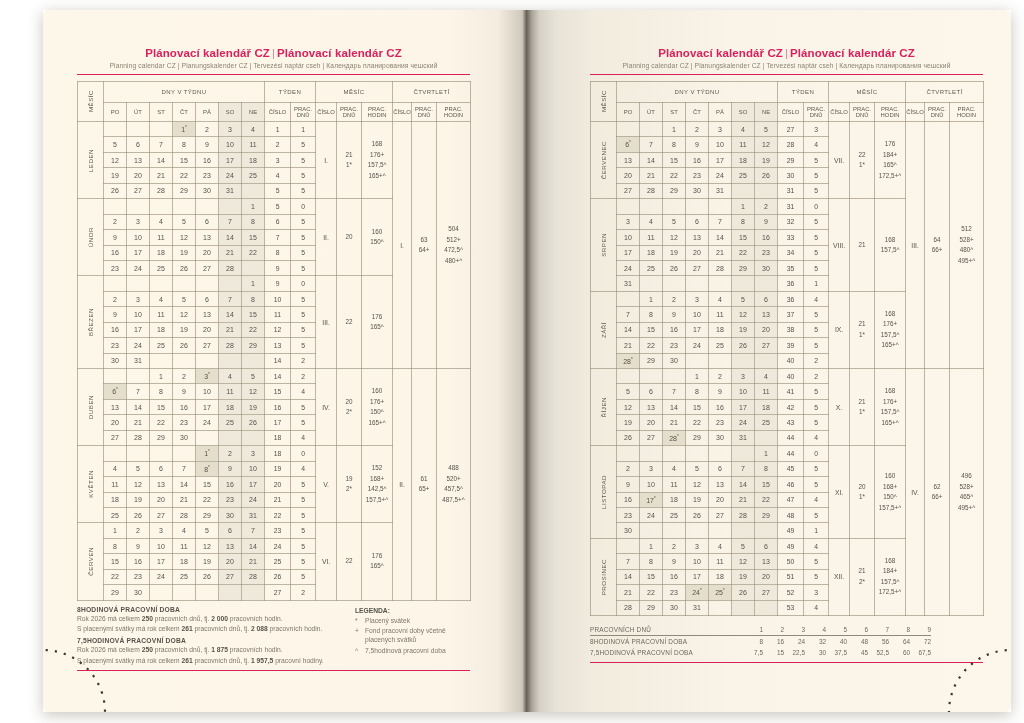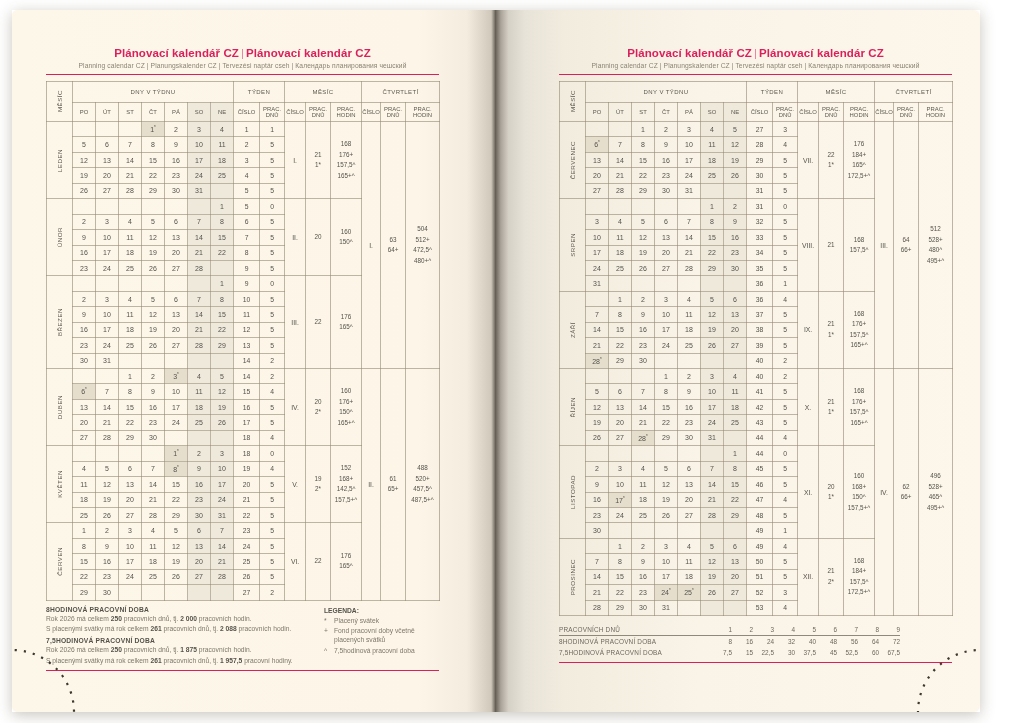--- a/index.html
+++ b/index.html
@@ -8,21 +8,21 @@
     --text:#55524b;
     --muted:#7e786a;
     --grid:rgba(150,140,118,.62);
     --gridStrong:#9b927d;
     --wkend:#efe9dc;
     --holbg:#e5decd;
   }
   *{box-sizing:border-box;}
   body{margin:0;width:1024px;height:723px;background:#ffffff;overflow:hidden;
        font-family:"Liberation Sans",sans-serif;color:var(--text);}
-  .spread{position:absolute;top:10px;left:12px;width:968px;height:702px;display:flex;
+  .spread{position:absolute;top:10px;left:43px;width:968px;height:702px;display:flex;
           box-shadow:0 3px 14px rgba(70,58,36,.30);}
   .page{position:relative;width:484px;height:100%;overflow:hidden;}
   .page.left{background:linear-gradient(90deg,#fdf7ea 0%,#fcf5e8 84%,#f3ecdf 94%,#cfc8bb 99%,#5a544b 100%);
              border-radius:5px 0 0 5px;}
   .page.right{background:linear-gradient(90deg,#6e675d 0%,#aaa399 1%,#d6d1c7 2.6%,#e8e3d8 6%,#f2ecdf 14%,#faf4e8 42%,#fdf7eb 100%);
               border-radius:0 6px 6px 0;}
   .content{position:absolute;top:0;width:393px;}
   .page.left .content{left:34px;}
   .page.right .content{left:63px;}
   .title{margin-top:37px;text-align:center;font-size:11.5px;font-weight:bold;color:var(--accent);letter-spacing:.1px;}

